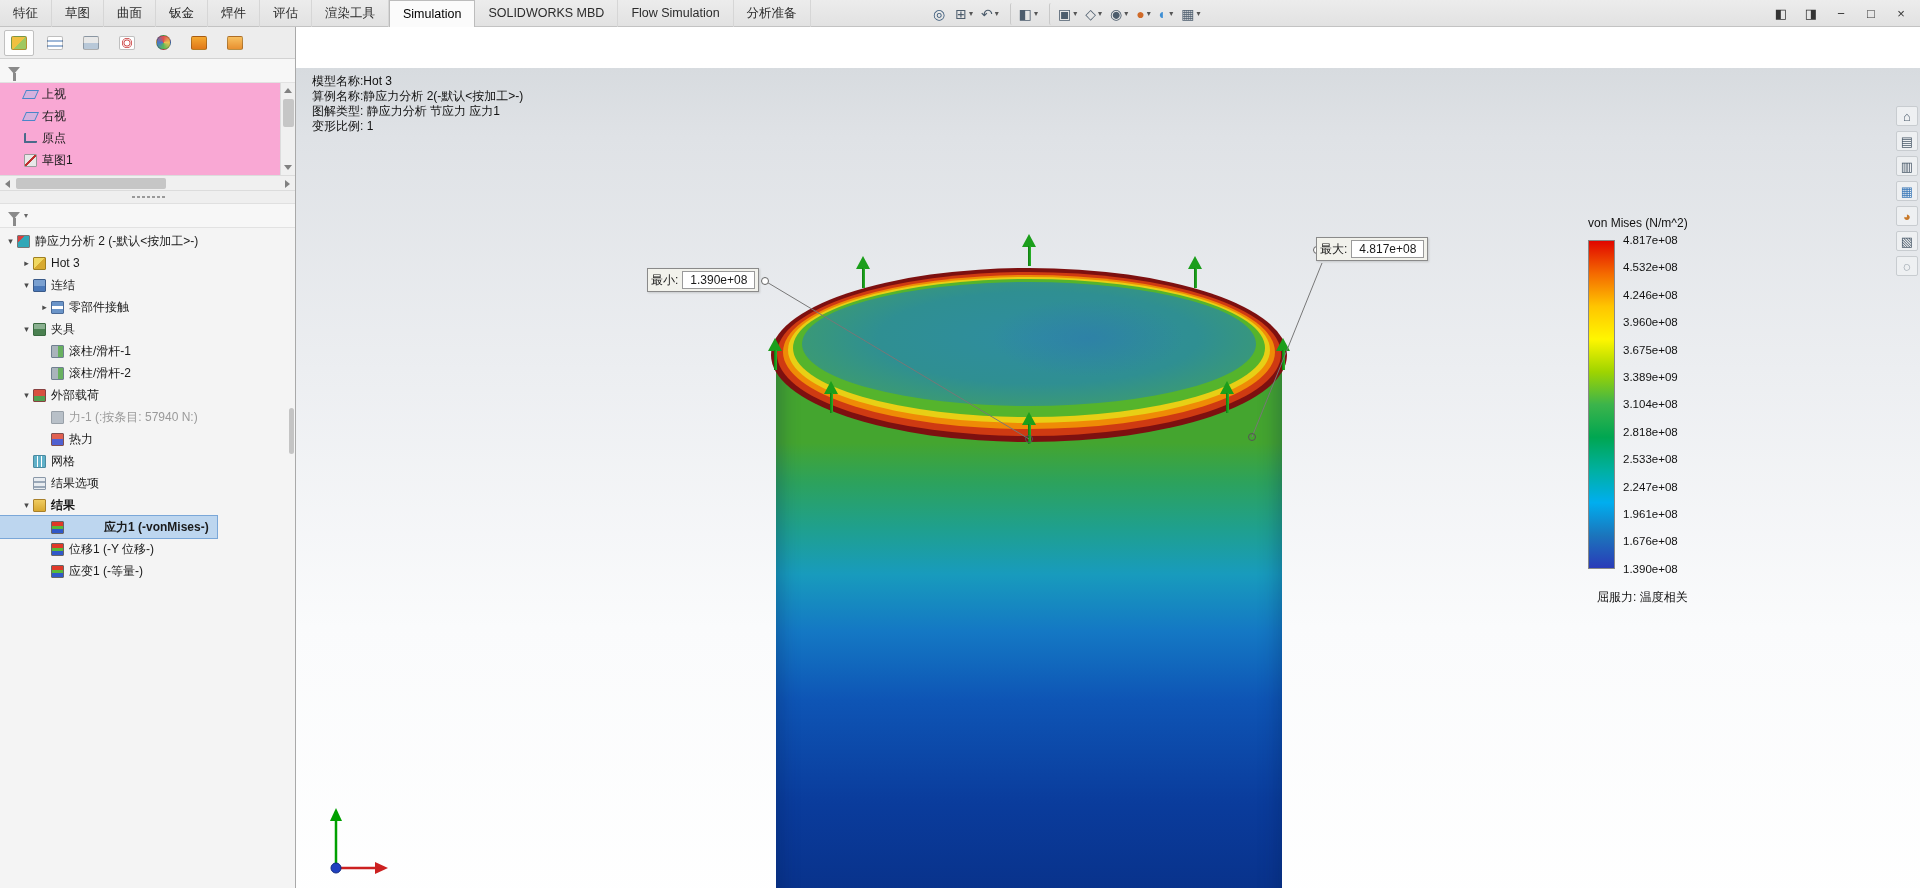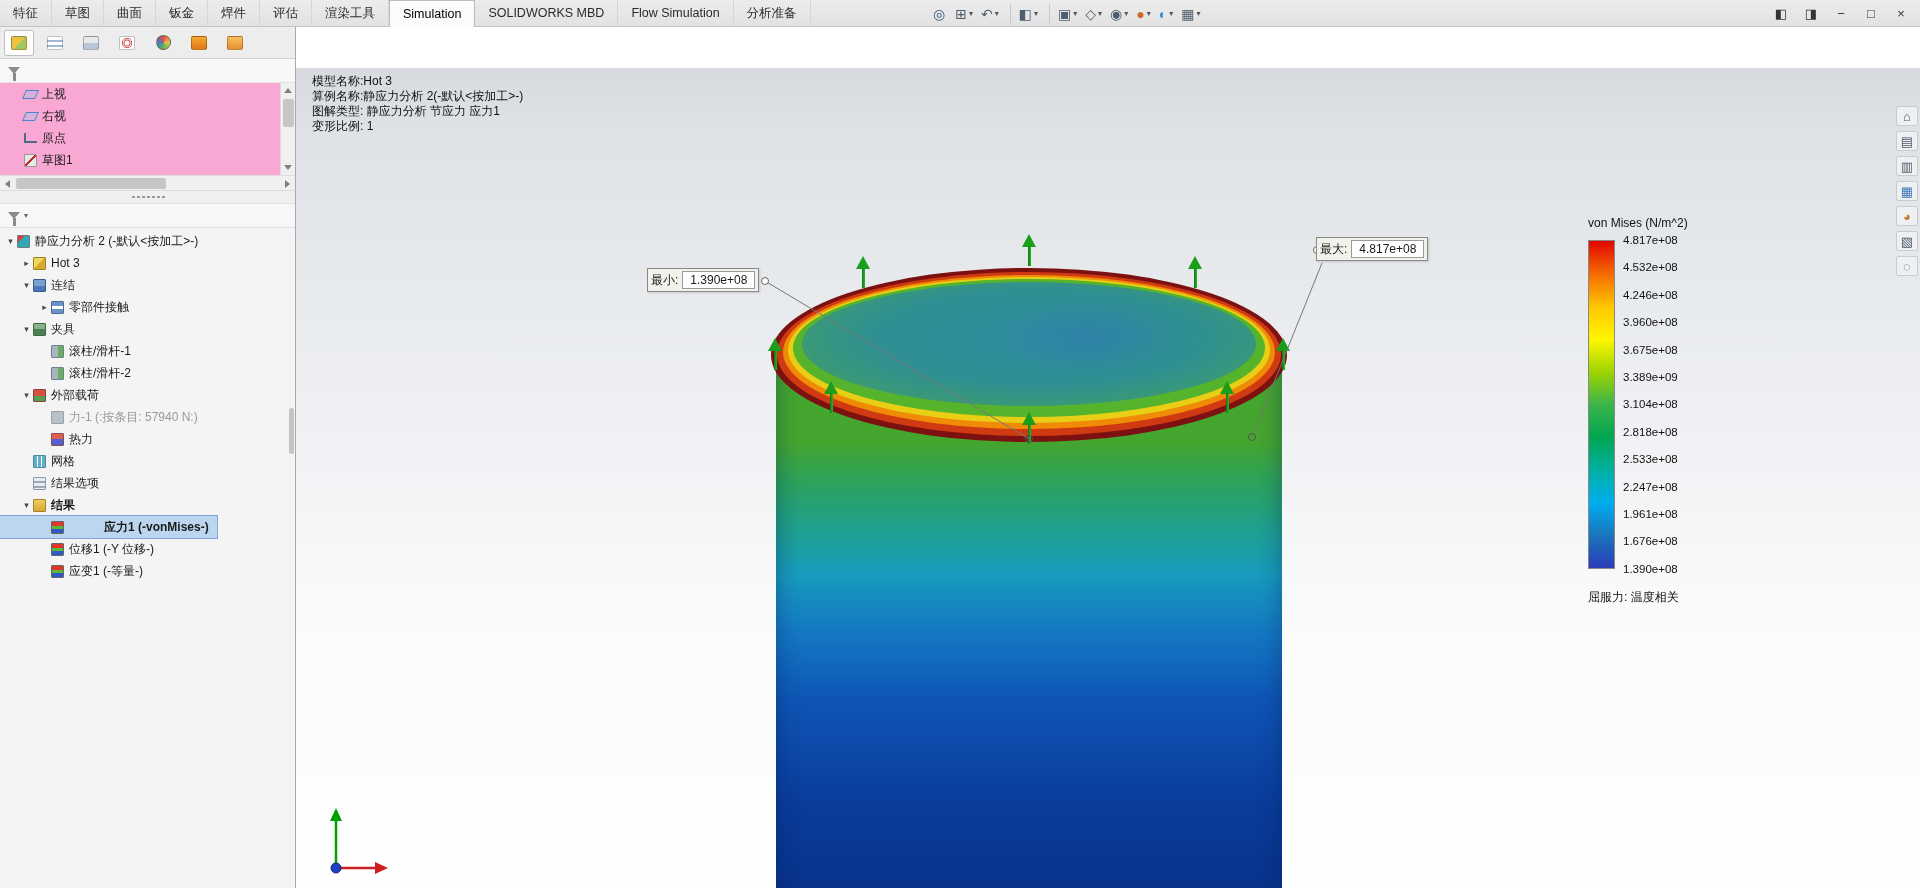--- a/index.html
+++ b/index.html
@@ -126,21 +126,21 @@
   .callout.min { left:351px; top:200px;justify-content:flex-end; }
   .callout.max { left:1020px; top:169px;text-align:center; }
 
   
   .legend { position:absolute; left:1292px; top:148px; z-index:20; }
   .legend-title { font-size:12px; color:#111; margin-bottom:10px; }
   .legend-body { display:flex; }
   .legend-bar { width:27px; height:329px; border:1px solid #888; }
   .legend-labels { display:flex; flex-direction:column; justify-content:space-between; height:341px; margin:-6px 0 0 8px; }
   .legend-label { font-size:11.5px; line-height:12px; color:#111; white-space:nowrap; }
-  .legend-footer { margin-top:14px; font-size:12px; color:#111; }
+  .legend-footer { margin-top:14px; font-size:12px; color:#111;text-align:right; }
 
   
   .rightbar { position:absolute; right:0px; top:38px; width:26px; display:flex; flex-direction:column; align-items:center; gap:5px; z-index:25; }
   .rbtn { width:22px; height:20px; display:flex; align-items:center; justify-content:center;
     font-size:13px; color:#4a5a6a; background:#eef0f2; border:1px solid #c8ccd0; border-radius:2px; }
   .rbtn[data-name="appearances-scenes-icon"]{ color:#c87828; }
   .rbtn[data-name="view-palette-icon"]{ color:#3a78b8; }
 </style>
 </head>
 <body>

